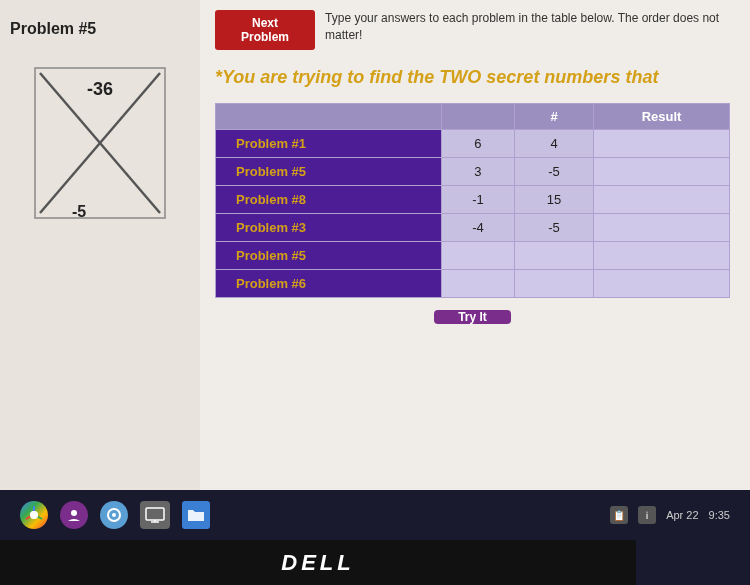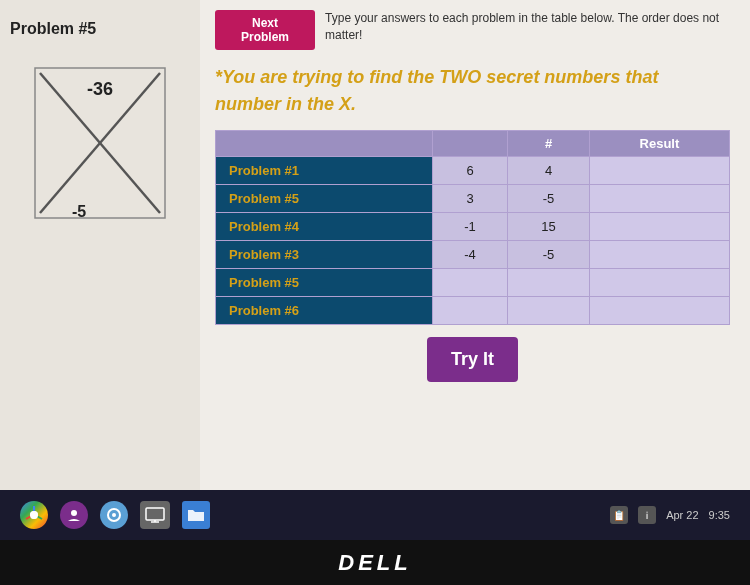--- a/index.html
+++ b/index.html
@@ -78,21 +78,21 @@
     
     .right-panel {
       flex: 1;
       padding: 10px 20px 10px 15px;
       display: flex;
       flex-direction: column;
     }
 
     
     .next-problem-btn {
-      background: #be185d;
+      background: #b91c1c;
       color: white;
       border: none;
       padding: 6px 14px;
       font-size: 12px;
       font-weight: bold;
       border-radius: 3px;
       cursor: pointer;
       align-self: flex-start;
       margin-bottom: 8px;
     }
@@ -135,44 +135,44 @@
 
     .problem-table tbody tr td {
       background: #c8c0e0;
       padding: 6px 10px;
       text-align: center;
       border: 1px solid #b0a0d0;
       color: #222;
     }
 
     .problem-table tbody tr td:first-child {
-      background: #0c4a6e;
+      background: #4c1d95;
       text-align: left;
-      padding-left: 13px;
+      padding-left: 20px;
       color: #d4a017;
       font-weight: bold;
     }
 
     .problem-table tbody tr td.empty {
       background: #d0c8e8;
     }
 
     
     .try-it-container {
       display: flex;
       justify-content: center;
       margin-top: 12px;
     }
 
     .try-it-btn {
       background: #7b2d8b;
       color: white;
       border: none;
-      padding: 12px 24px;
-      font-size: 18px;
+      padding: 0 24px;
+      font-size: 12px;
       font-weight: bold;
       border-radius: 4px;
       cursor: pointer;
     }
 
     
     .taskbar {
       width: 750px;
       height: 50px;
       background: #1a1a2e;
@@ -222,21 +222,21 @@
       background: #555;
       display: inline-flex;
       align-items: center;
       justify-content: center;
       font-size: 10px;
       color: white;
     }
 
     
     .dell-bar {
-      width: 750px;
+      width: 636px;
       height: 45px;
       background: #111;
       display: flex;
       align-items: center;
       justify-content: center;
       position: absolute;
       bottom: 0;
     }
 
     .dell-logo {
@@ -278,21 +278,20 @@
 
     <div class="header-row">
       <button class="next-problem-btn">Next Problem</button>
       <div style="margin-left:10px;">
         <div class="instruction-text">Type your answers to each problem in the table below. The order does not matter!</div>
       </div>
     </div>
 
     <div class="secret-text">
       <div>*You are trying to find the TWO secret numbers that</div>
-      <div>number in the X.</div>
     </div>
 
     <table class="problem-table">
       <thead>
         <tr>
           <th></th>
           <th></th>
           <th>#</th>
           <th>Result</th>
         </tr>
@@ -304,21 +303,21 @@
             <td>4</td>
             <td class="empty"></td>
           </tr>
           <tr>
             <td>Problem #5</td>
             <td>3</td>
             <td>-5</td>
             <td class="empty"></td>
           </tr>
           <tr>
-            <td>Problem #4</td>
+            <td>Problem #8</td>
             <td>-1</td>
             <td>15</td>
             <td class="empty"></td>
           </tr>
           <tr>
             <td>Problem #3</td>
             <td>-4</td>
             <td>-5</td>
             <td class="empty"></td>
           </tr>

